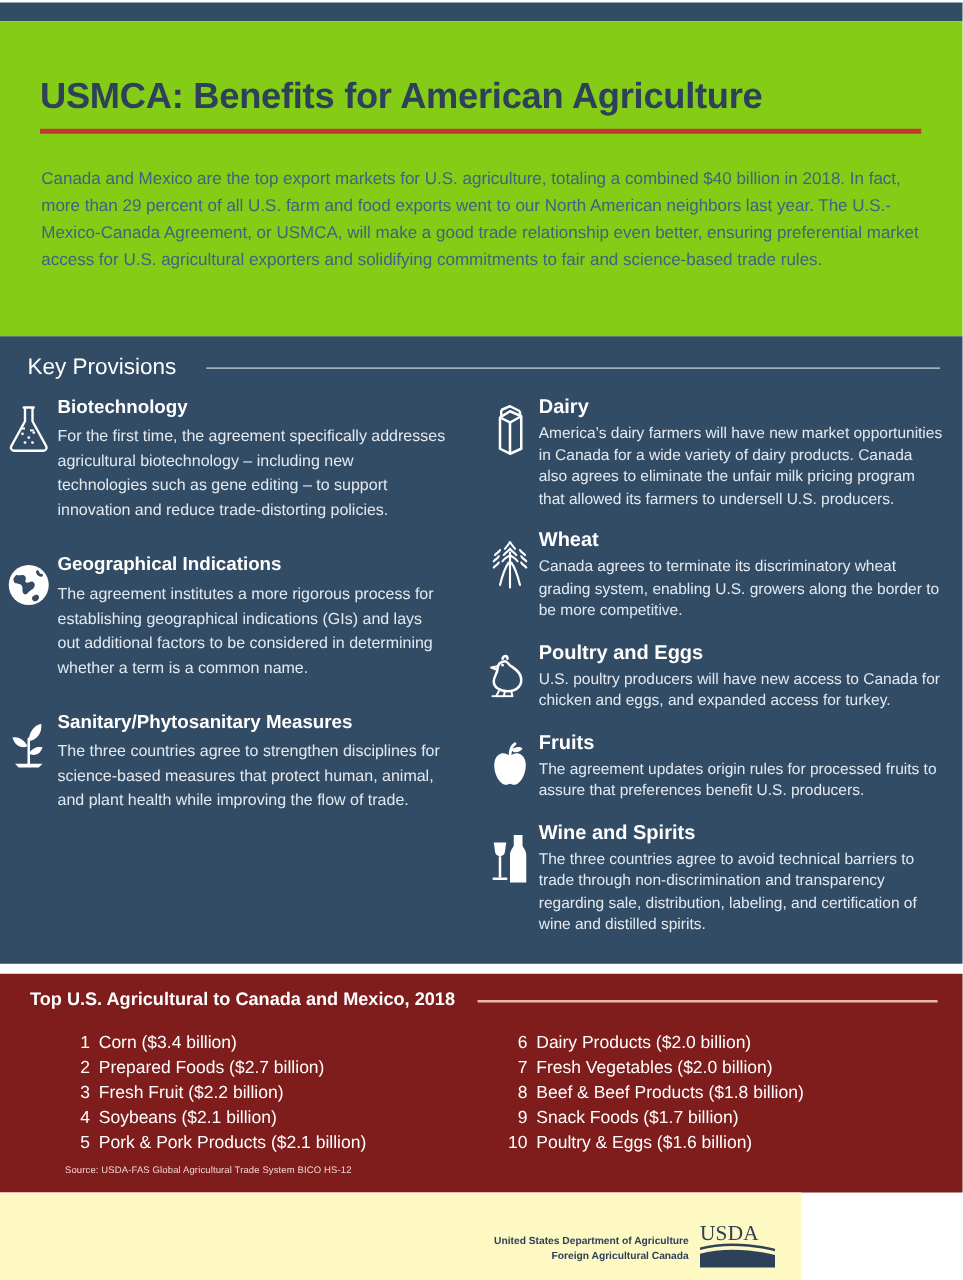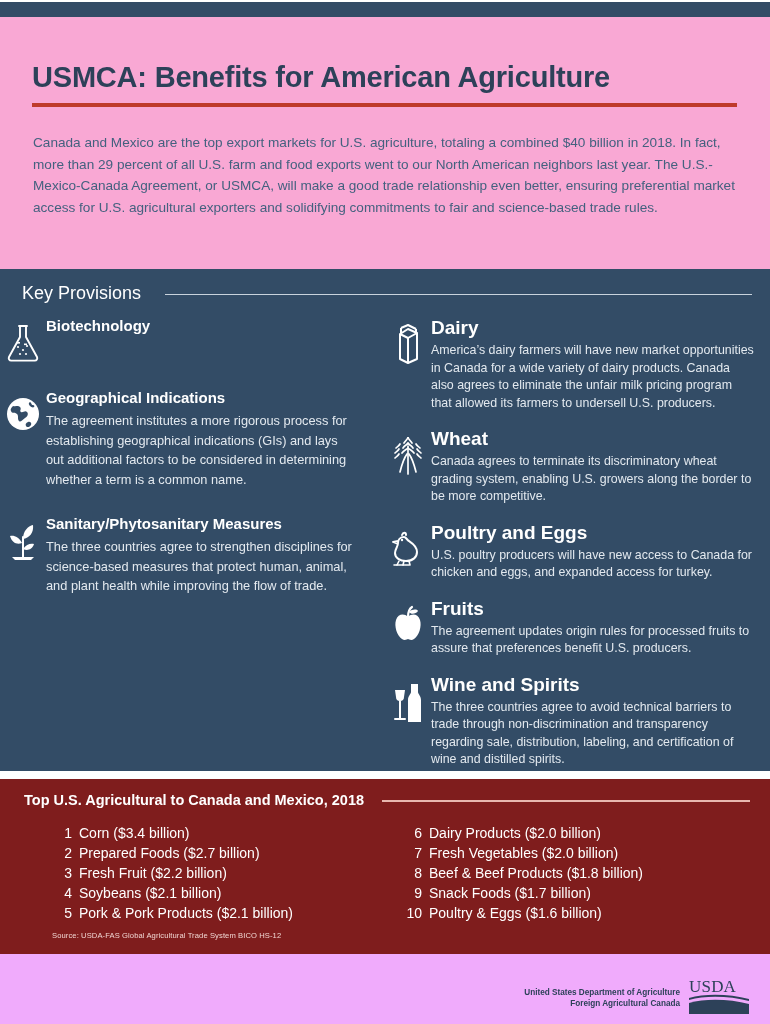--- a/index.html
+++ b/index.html
@@ -33,21 +33,21 @@
     background: #334c66;
   }
 
   
   .header {
     position: absolute;
     top: 17px;
     left: 0;
     width: 770px;
     height: 252px;
-    background: #f9a8d4;
+    background: #84cc16;
   }
   .title {
     position: absolute;
     left: 32px;
     top: 44px;
     font-size: 29px;
     font-weight: bold;
     color: #2d4159;
     letter-spacing: -0.2px;
     white-space: nowrap;
@@ -121,21 +121,21 @@
   .prov .iconwrap {
     width: 46px;
     min-width: 46px;
     display: flex;
     justify-content: center;
     padding-top: 6px;
   }
   .prov .body { flex: 1; }
   .prov h3 {
     margin: 0 0 3px 0;
-    font-size: 19px;
+    font-size: 16px;
     font-weight: bold;
     color: #ffffff;
   }
   .prov p {
     margin: 0;
     font-size: 12.4px;
     line-height: 17.5px;
     color: #e3e9ef;
   }
   .col-left .prov p { font-size: 12.8px; line-height: 19.5px; }
@@ -187,23 +187,23 @@
     font-size: 7.6px;
     color: #f0d5d1;
     letter-spacing: 0.1px;
   }
 
   
   .footer {
     position: absolute;
     top: 954px;
     left: 0;
-    width: 770px;
+    width: 641px;
     height: 70px;
-    background: #f0abfc;
+    background: #fef9c3;
   }
   .footer-inner {
     position: absolute;
     right: 20px;
     top: 22px;
     display: flex;
     align-items: center;
   }
   .footer-text {
     text-align: right;
@@ -247,20 +247,21 @@
               <circle cx="19" cy="27" r="1.1" fill="#ffffff"></circle>
               <circle cx="23" cy="23" r="1.1" fill="#ffffff"></circle>
               <circle cx="16" cy="31" r="1.1" fill="#ffffff"></circle>
               <circle cx="22" cy="31" r="1.1" fill="#ffffff"></circle>
               <rect x="13" y="19" width="3" height="1.6" fill="#ffffff"></rect>
               <rect x="20" y="20.5" width="3" height="1.6" fill="#ffffff"></rect>
             </svg>
           </span>
           <div class="body">
             <h3>Biotechnology</h3>
+            <p>For the first time, the agreement specifically addresses agricultural biotechnology – including new technologies such as gene editing – to support innovation and reduce trade-distorting policies.</p>
           </div>
         </div>
 
         <div class="prov">
           <span class="iconwrap">
             <svg class="ic" width="38" height="38" viewBox="0 0 38 38">
               <circle cx="19" cy="19" r="16" fill="#ffffff"></circle>
               <path d="M9 11 c3 1 5 -1 7 1 c2 2 -1 4 1 5 c2 1 4 -2 6 0 c2 2 0 5 -2 6 c-2 1 -4 5 -6 3 c-2 -2 0 -5 -2 -7 c-2 -2 -5 0 -6 -3 c-1 -2 1 -4 2 -5 z" fill="#334c66"></path>
               <path d="M26 7 c2 1 1 3 3 3 c1 0 2 1 1 2 c-1 1 -3 0 -4 -1 c-1 -1 -2 -3 0 -4 z" fill="#334c66"></path>
               <path d="M24 27 c2 -1 4 1 3 3 c-1 2 -4 3 -5 1 c-1 -2 0 -3 2 -4 z" fill="#334c66"></path>

